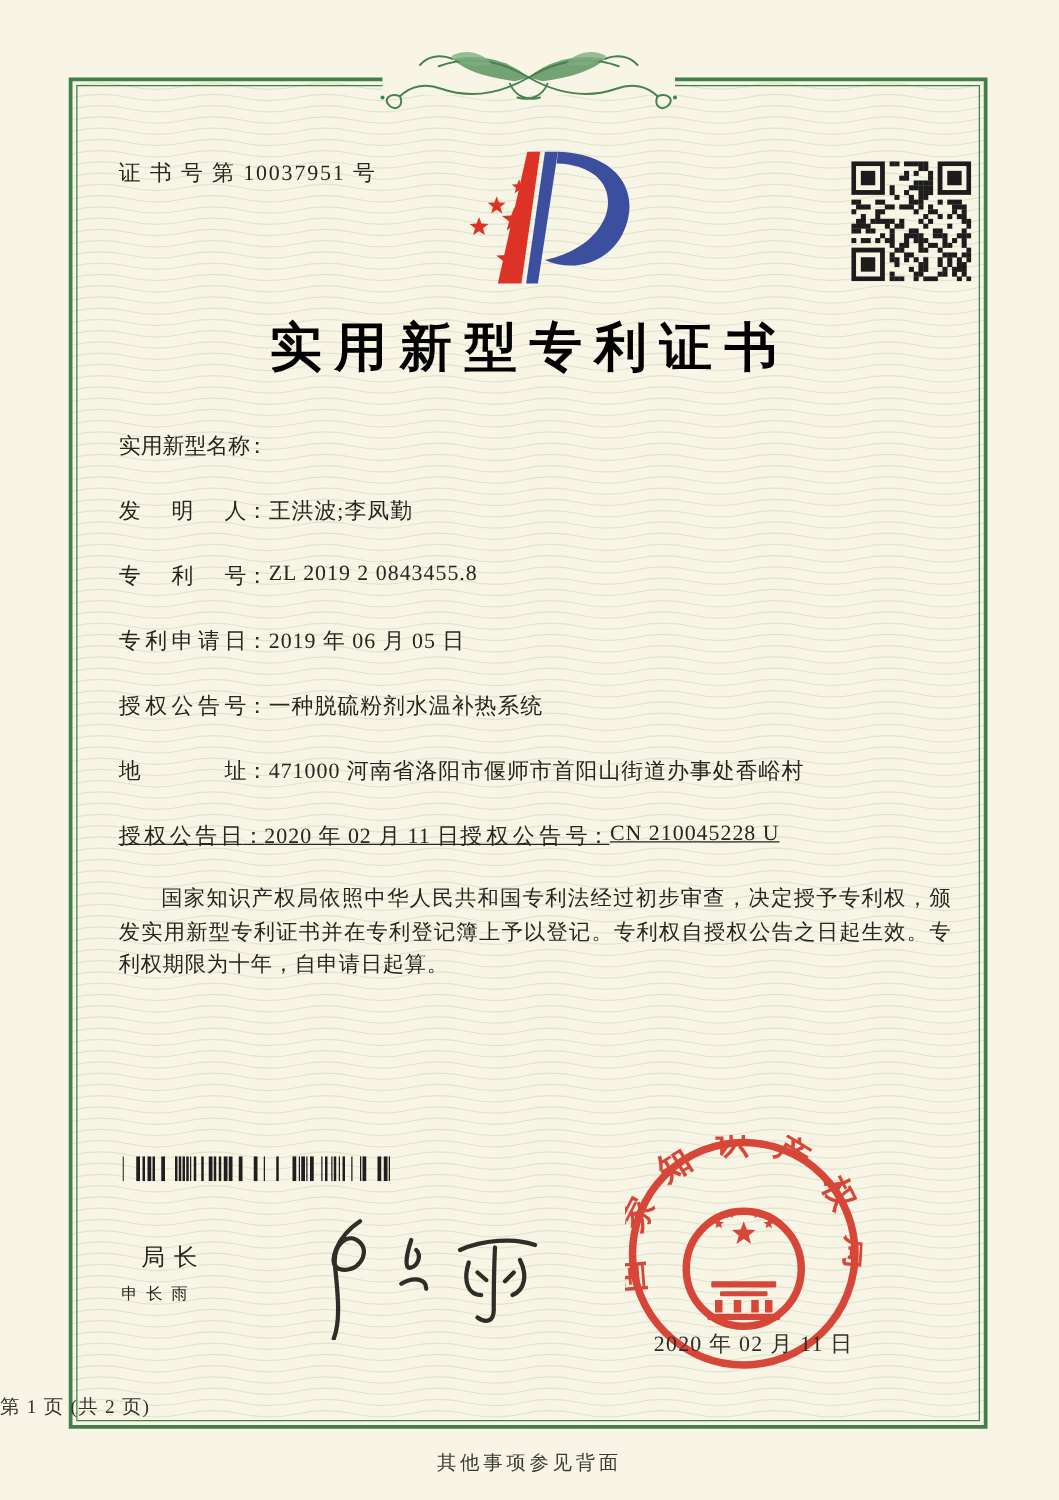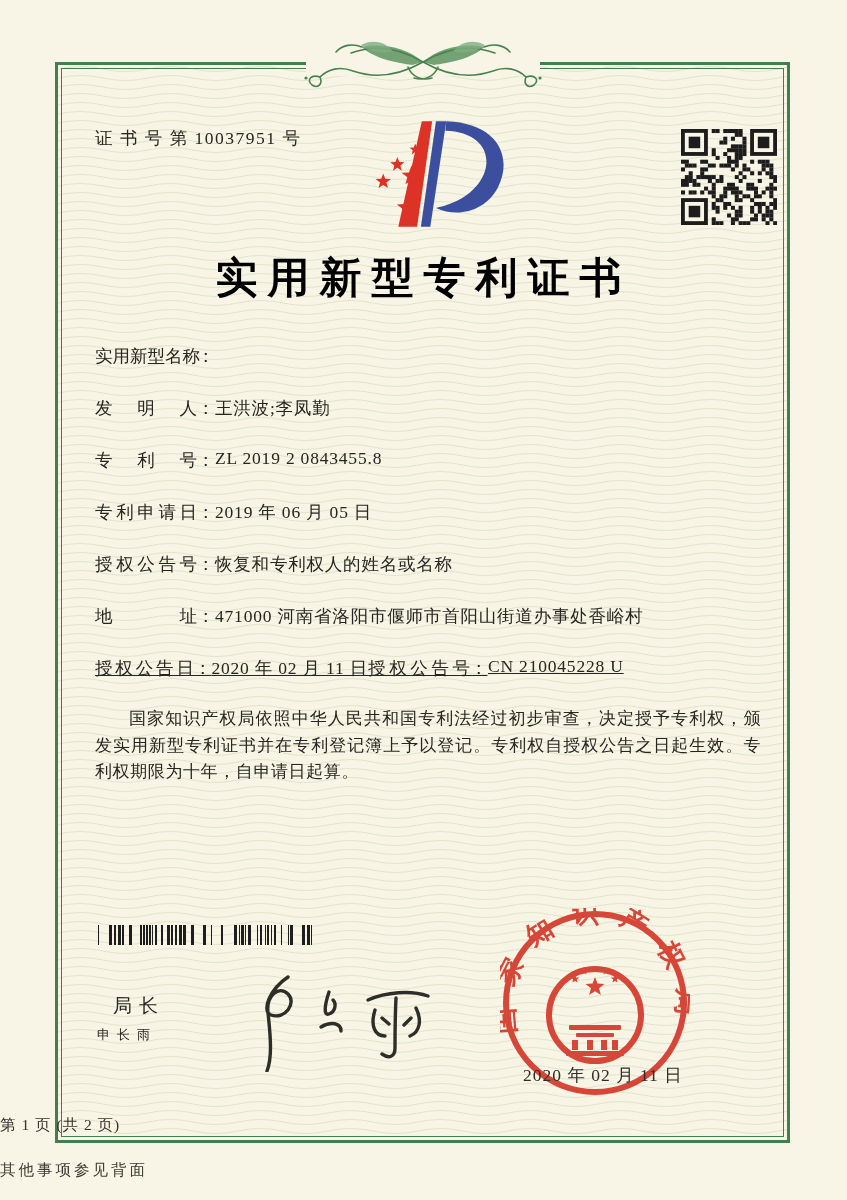--- a/index.html
+++ b/index.html
@@ -28,21 +28,21 @@
   .bodytext{left:95px;top:706px;width:666px;font-size:17px;line-height:26.5px;
             text-align:justify;letter-spacing:0.6px;}
   .bodytext p{margin:0 0 9px 0;text-indent:2em;}
   #barcode-svg{position:absolute;left:98px;top:925px;}
   .sig-svg{position:absolute;left:228px;top:972px;}
   .bureau-title{left:113px;top:993px;font-size:19px;letter-spacing:7px;}
   .bureau-name{left:97px;top:1026px;font-size:13px;letter-spacing:7px;}
   .seal-svg{position:absolute;left:500px;top:908px;opacity:0.92;}
   .seal-date{left:523px;top:1063px;font-size:17.5px;letter-spacing:1px;color:#2e2d27;}
   .pagenum{left:0;top:1115px;width:100%;font-size:15.5px;letter-spacing:1px;color:#33322b;}
-  .footnote{left:0;top:1160px;width:100%;font-size:15.5px;letter-spacing:3px;color:#3c3b33;}
+  .footnote{left:0;top:1160px;width:100%;text-align:center;font-size:15.5px;letter-spacing:3px;color:#3c3b33;}
 </style>
 </head>
 <body>
 
 <div class="page">
 
   <svg id="wave-svg" width="729" height="1075">
       <path d="M0 4 q22.5 -5 45 0 t45 0 t45 0 t45 0 t45 0 t45 0 t45 0 t45 0 t45 0 t45 0 t45 0 t45 0 t45 0 t45 0 t45 0 t45 0 t45 0" fill="none" stroke="#c9d8b2" stroke-opacity="0.55"></path>
       <path d="M0 13 q22.5 -5 45 0 t45 0 t45 0 t45 0 t45 0 t45 0 t45 0 t45 0 t45 0 t45 0 t45 0 t45 0 t45 0 t45 0 t45 0 t45 0 t45 0" fill="none" stroke="#c9d8b2" stroke-opacity="0.55"></path>
       <path d="M0 22 q22.5 -5 45 0 t45 0 t45 0 t45 0 t45 0 t45 0 t45 0 t45 0 t45 0 t45 0 t45 0 t45 0 t45 0 t45 0 t45 0 t45 0 t45 0" fill="none" stroke="#c9d8b2" stroke-opacity="0.55"></path>
@@ -421,21 +421,21 @@
         <span class="fvalue">ZL 2019 2 0843455.8</span>
     </div>
     <div class="frow">
       <span class="flabel">专利申请日</span>
         <span class="fcolon">：</span>
         <span class="fvalue">2019 年 06 月 05 日</span>
     </div>
     <div class="frow">
       <span class="flabel">授权公告号</span>
         <span class="fcolon">：</span>
-        <span class="fvalue">恢复和专利权人的姓名或名称</span>
+        <span class="fvalue">一种脱硫粉剂水温补热系统</span>
     </div>
     <div class="frow">
       <span class="flabel">地址</span>
         <span class="fcolon">：</span>
         <span class="fvalue">471000 河南省洛阳市偃师市首阳山街道办事处香峪村</span>
     </div>
     <div class="frow">
       <div class="fgroup gw">
         <span class="flabel">授权公告日</span>
           <span class="fcolon">：</span>

